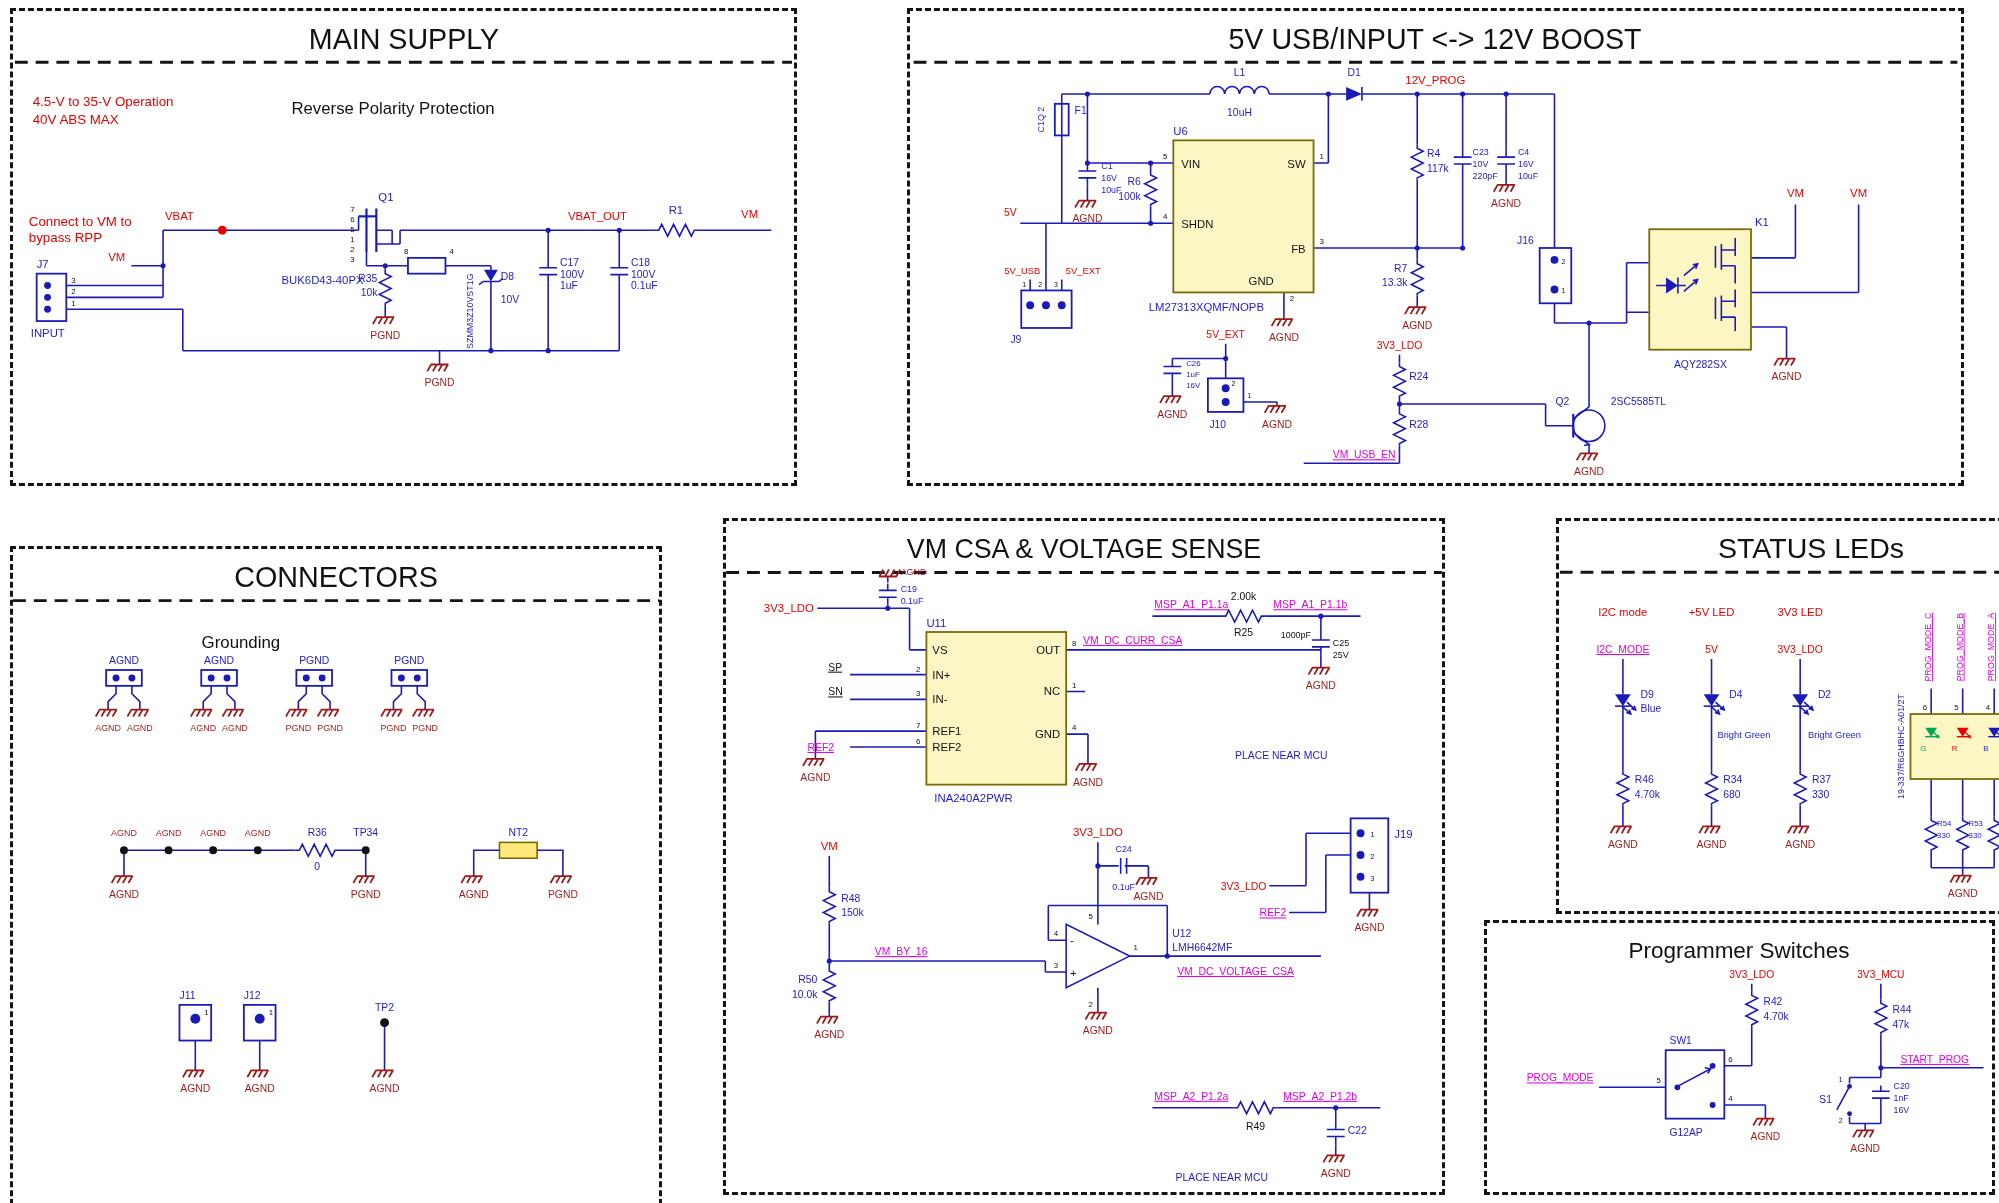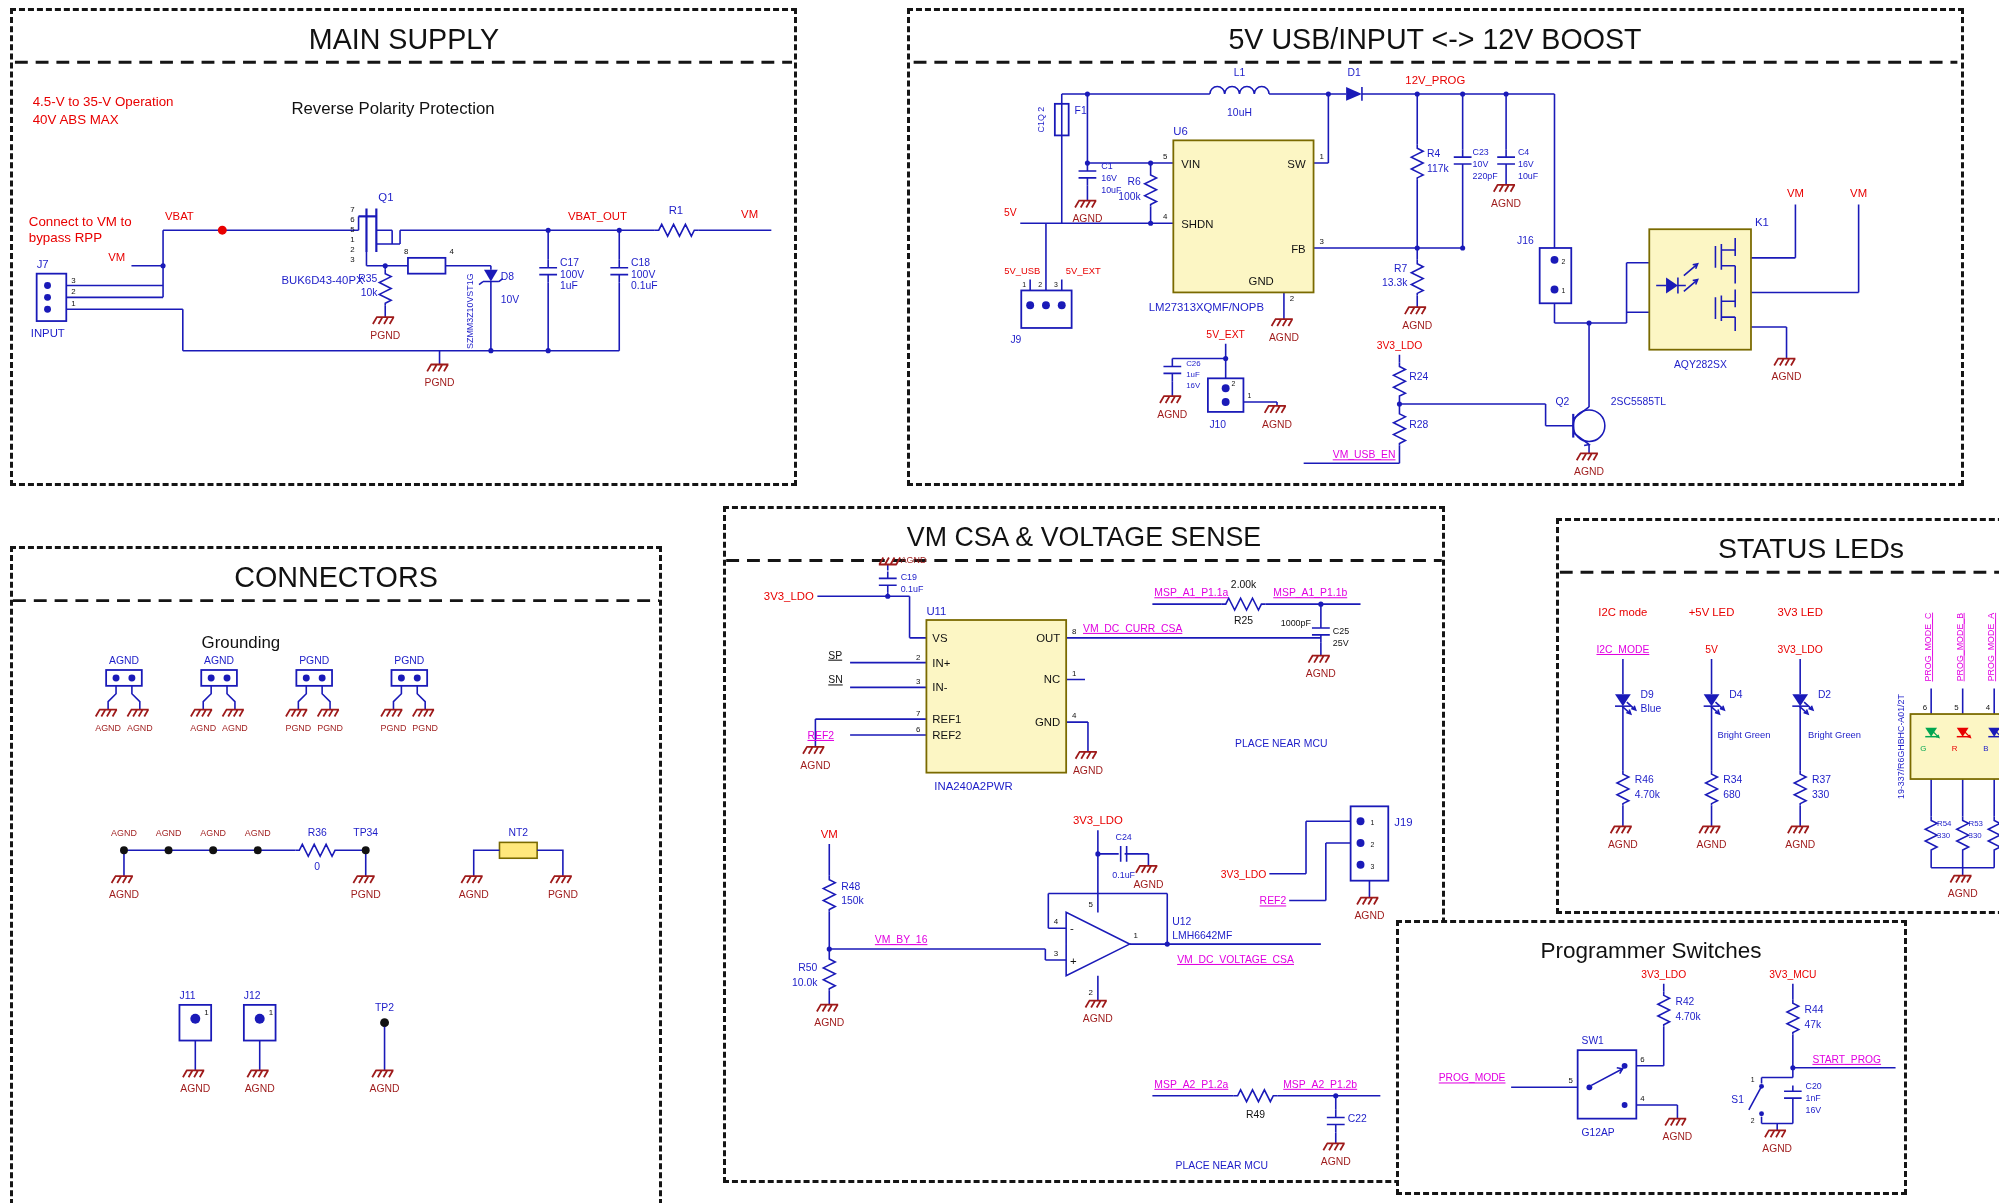--- a/index.html
+++ b/index.html
@@ -425,21 +425,21 @@
       <g>
         <circle cx="375" cy="478" r="4.5" fill="#111"></circle>
         <text class="s10 blue mid" x="375" y="466">TP2</text>
         <path class="w" d="M375 482V526"></path>
         <use href="#gnd" class="gndw" x="375" y="526"></use>
         <text class="s10 gndc mid" x="375" y="548">AGND</text>
       </g>
     </svg>
   </div>
 
-  <div class="panel" style="left:723px;top:506px;width:722px;height:677px">
+  <div class="panel" style="left:723px;top:518px;width:722px;height:677px">
     <svg viewBox="0 0 722 677">
       <text class="s27 blk mid" x="361" y="37">VM CSA &amp; VOLTAGE SENSE</text>
       <line class="sep" x1="0" y1="52" x2="722" y2="52"></line>
 
       <g>
         <path class="w" d="M92 88H185M185 88V130M185 130H202M163 88V84M163 62V56M125 155H202M125 180H202M202 212H90M90 212V240M202 228H125M343 130H600M343 172H362M343 215H365M365 215V245M430 96H500M544 96H640M600 96V112M600 135V148M104 338V370M104 406V444M104 444V450M104 486V500M104 444H322M322 444V455M322 455H343M343 423H325M325 423V388M325 388H445M445 388V439M407 439H600M375 407V324M375 348H396M402 348H426M426 348V360M375 471V496M430 592H512M556 592H660M615 592V606M615 629V640M630 315H585M585 315V368M585 368H548M630 337H605M605 337V395M605 395H568M649 375V392"></path>
         <circle class="dot" cx="104" cy="444" r="2.6"></circle>
           <circle class="dot" cx="445" cy="439" r="2.6"></circle>
         <circle class="dot" cx="375" cy="348" r="2.6"></circle>
           <circle class="dot" cx="600" cy="96" r="2.6"></circle>
@@ -667,21 +667,21 @@
       <g>
         <use href="#resv" class="w" x="441" y="300"></use>
         <text class="s8 blue" x="447" y="310">R52</text>
         <text class="s8 blue" x="447" y="322">330</text>
       </g>
       <use href="#gnd" class="gndw" x="409" y="360"></use>
       <text class="s10 gndc mid" x="409" y="382">AGND</text>
     </svg>
   </div>
 
-  <div class="panel" style="left:1396px;top:920px;width:511px;height:275px">
+  <div class="panel" style="left:1484px;top:920px;width:511px;height:275px">
     <svg viewBox="0 0 511 275">
       <text class="s23 blk mid" x="255" y="36">Programmer Switches</text>
 
       <g>
         <path class="w" d="M112 168H189M240 146H268M268 146V106M268 62V70M231 186H282M282 186V200M400 62V78M400 114V158M400 148H505M400 158H368M368 158V164M368 198V205M368 205H400M400 179V205M384 205V212M400 166V172"></path>
         <circle class="dot" cx="400" cy="148" r="2.6"></circle>
       </g>
 
       <text class="s10 mag ul" x="38" y="162">PROG_MODE</text>
 

